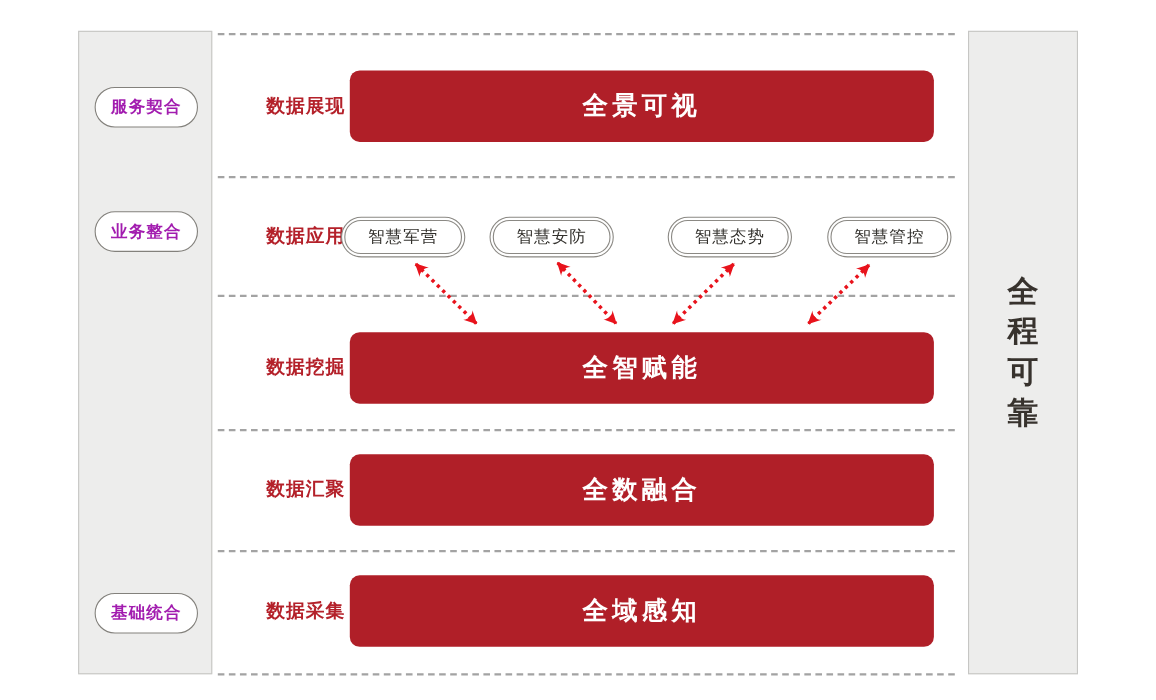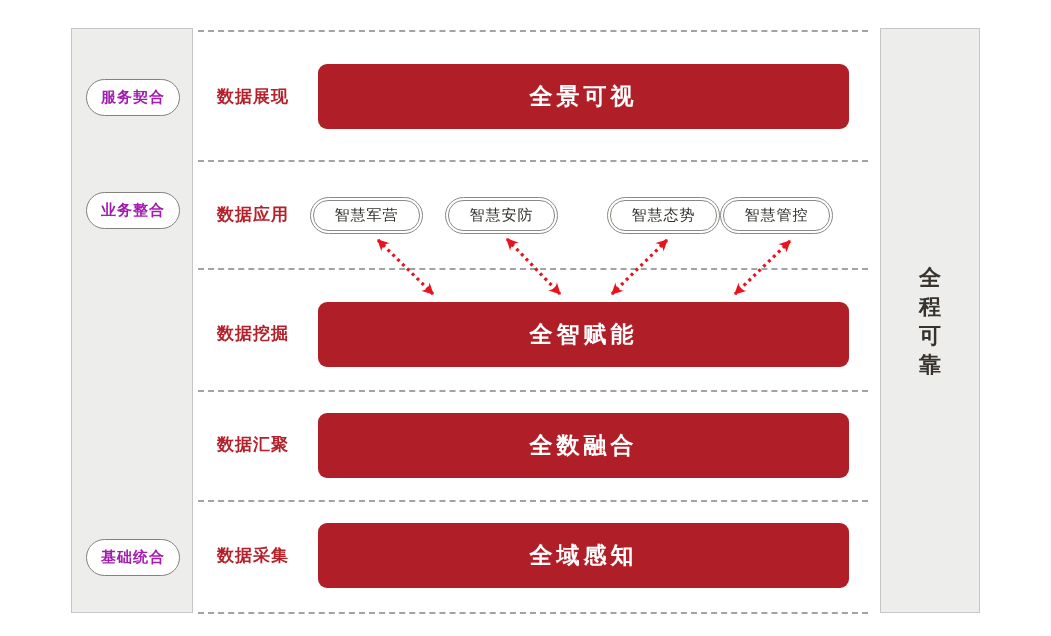--- a/index.html
+++ b/index.html
@@ -37,46 +37,47 @@
     font-weight: 700;
     color: #a21caf;
     letter-spacing: 1px;
   }
   .vrail-text {
     position: absolute;
     left: 50%;
     top: 50%;
     transform: translate(-50%, -50%);
     width: 34px;
-    font-size: 22px;
+    font-size: 28px;
     font-weight: 700;
     color: #37322d;
     line-height: 1.32;
     text-align: center;
     word-break: break-all;
   }
   
   .sep {
     position: absolute;
     left: 198px;
     width: 670px;
     height: 0;
     border-top: 2px dashed #a3a3a3;
   }
   
   .row-label {
     position: absolute;
-    left: 217px;
+    left: 234px;
     width: 80px;
     line-height: 22px;
     font-size: 17px;
     font-weight: 700;
     color: #b4212a;
     letter-spacing: 1px;
     white-space: nowrap;
+    text-align: right;
   }
   
   .bar {
     position: absolute;
     left: 318px;
     width: 531px;
     height: 65px;
     background: #b01f28;
     border-radius: 9px;
     display: flex;
@@ -169,21 +170,21 @@
 
   <div class="app-pill" style="left:310px">
     <div class="app-pill-inner">智慧军营</div>
   </div>
   <div class="app-pill" style="left:445px">
     <div class="app-pill-inner">智慧安防</div>
   </div>
   <div class="app-pill" style="left:607px">
     <div class="app-pill-inner">智慧态势</div>
   </div>
-  <div class="app-pill" style="left:720px">
+  <div class="app-pill" style="left:752px">
     <div class="app-pill-inner">智慧管控</div>
   </div>
 
   <svg class="arrows" viewBox="0 0 670 68">
     <defs>
       <marker id="ah-end" viewBox="0 0 12 12" refX="10.5" refY="6" markerWidth="13" markerHeight="13" markerUnits="userSpaceOnUse" orient="auto">
         <path d="M11.5,6 L0.5,0.5 C3.6,3.2 3.6,8.8 0.5,11.5 Z" fill="#e8131c"></path>
       </marker>
       <marker id="ah-start" viewBox="0 0 12 12" refX="1.5" refY="6" markerWidth="13" markerHeight="13" markerUnits="userSpaceOnUse" orient="auto">
         <path d="M0.5,6 L11.5,0.5 C8.4,3.2 8.4,8.8 11.5,11.5 Z" fill="#e8131c"></path>

